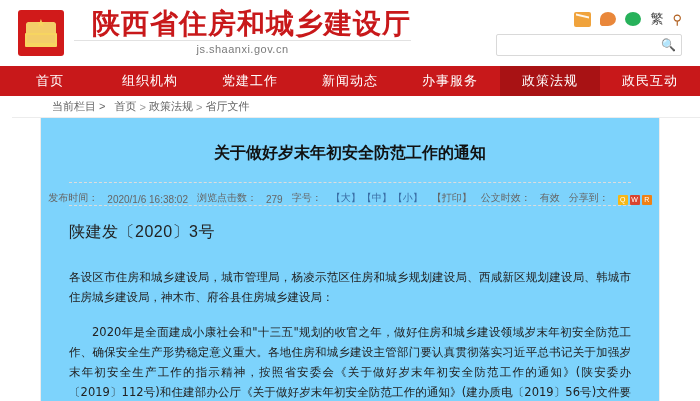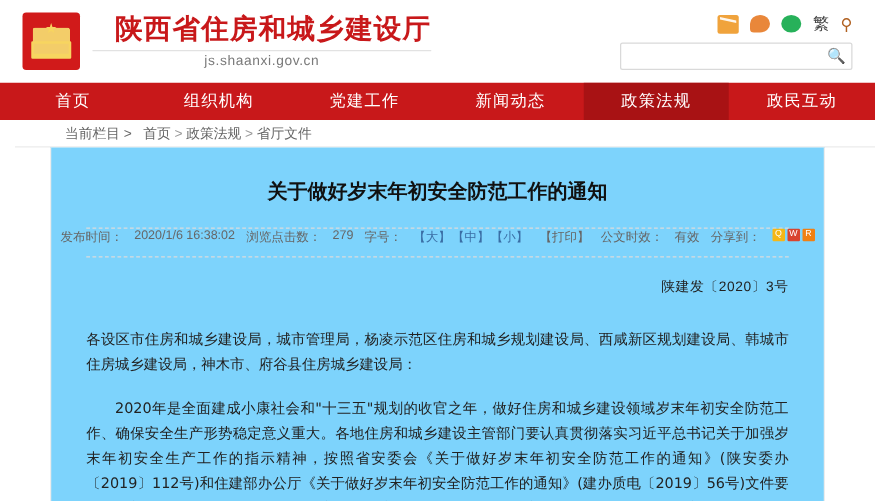--- a/index.html
+++ b/index.html
@@ -62,21 +62,21 @@
     position: absolute;
     left: 7px; right: 7px; bottom: 9px;
     height: 14px;
     border: 2px solid #f7d560;
     border-bottom-width: 4px;
     border-radius: 1px;
   }
   .brand-block { flex: 0 0 auto; }
   .brand-title {
     color: #c8181a;
-    font-size: 22px;
+    font-size: 28px;
     font-weight: bold;
     letter-spacing: 1px;
     line-height: 26px;
     font-family: "DejaVu Sans", sans-serif;
     padding-left: 18px;
   }
   .brand-url {
     color: #7a7a7a;
     font-size: 11px;
     letter-spacing: .5px;
@@ -192,43 +192,43 @@
     font-weight: bold;
     padding: 24px 10px 18px;
     line-height: 22px;
     font-family: "DejaVu Sans", sans-serif;
   }
   .meta {
     border-top: 1px dashed #dcdcdc;
     border-bottom: 1px dashed #dcdcdc;
     height: 24px;
     display: flex;
-    align-items: flex-start;
+    align-items: flex-end;
     justify-content: center;
     gap: 9px;
     font-size: 10px;
     color: #666;
     white-space: nowrap;
   }
   .meta .sz-group { display: inline-flex; gap: 1px; }
   .meta .sz { color: #3a6ea5; cursor: pointer; }
   .meta .btn-print { color: #666; cursor: pointer; }
   .meta .share-icons { display: inline-flex; gap: 2px; align-items: center; }
   .sh {
     width: 10px; height: 10px; display: inline-block; border-radius: 1px;
     font-size: 7px; color: #fff; text-align: center; line-height: 10px;
     cursor: pointer;
   }
   .sh-qz { background: #f5b717; }
   .sh-wb { background: #d9432f; }
   .sh-rss { background: #f08013; }
 
   .doc-no {
-    text-align: right;
-    font-size: 11px;
+    text-align: left;
+    font-size: 16px;
     color: #222;
     margin: 16px 0 24px;
     letter-spacing: .5px;
   }
   .para {
     font-size: 11.5px;
     line-height: 20px;
     color: #222;
     text-align: justify;
     margin: 15px 0 7px;
@@ -264,20 +264,21 @@
         <button class="search-btn">🔍</button>
       </div>
     </div>
   </div>
 
   <div class="nav">
     <div class="nav-item">首页</div>
     <div class="nav-item">组织机构</div>
     <div class="nav-item">党建工作</div>
     <div class="nav-item">新闻动态</div>
+    <div class="nav-item">办事服务</div>
     <div class="nav-item active">政策法规</div>
     <div class="nav-item">政民互动</div>
   </div>
 
   <div class="crumb">
     <span>当前栏目 &gt;</span>
     <span class="sep">&nbsp;</span>
     <a href="#">首页</a>
     <span class="sep">&gt;</span>
     <a href="#">政策法规</a>

